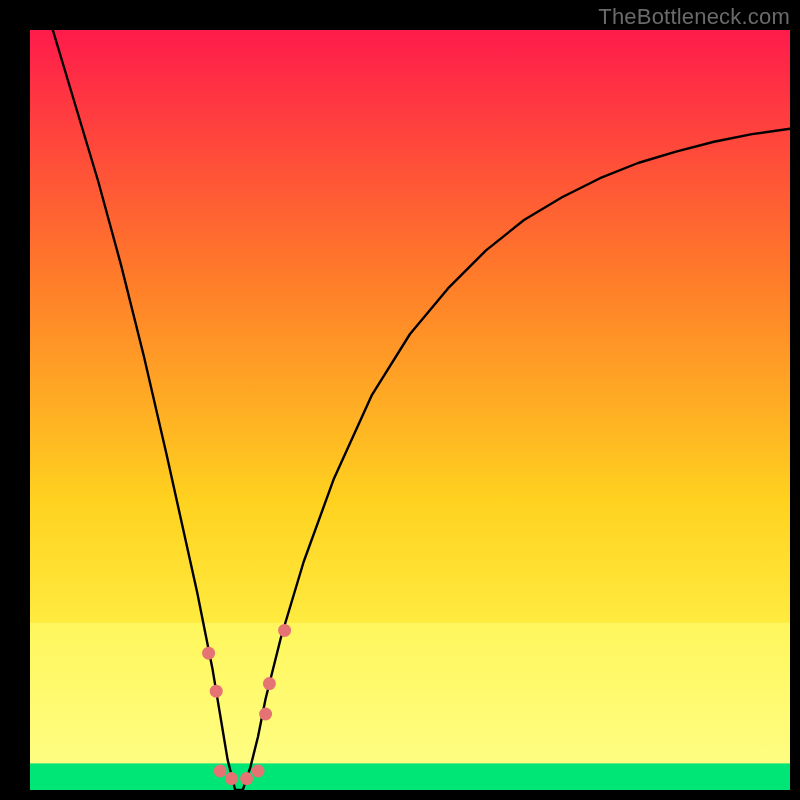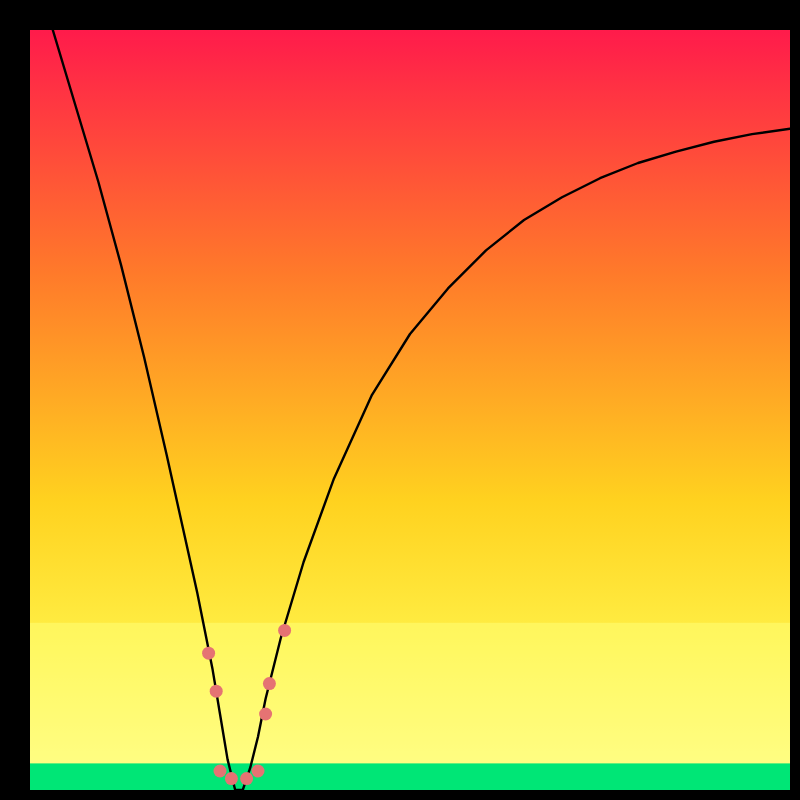--- a/index.html
+++ b/index.html
@@ -30,20 +30,21 @@
   svg {
     position: absolute;
     left: 0;
     top: 0;
   }
 </style>
 </head>
 <body>
 <div class="stage">
 
+  <div class="watermark">TheBottleneck.com</div>
 
   <svg id="chart-svg" width="800" height="800" viewBox="0 0 800 800">
       <defs>
         <linearGradient id="bg-grad" x1="0" y1="0" x2="0" y2="1">
           <stop offset="0%" stop-color="#ff1b4b"></stop>
           <stop offset="32%" stop-color="#ff7a2a"></stop>
           <stop offset="62%" stop-color="#ffd21f"></stop>
           <stop offset="80%" stop-color="#ffee44"></stop>
           <stop offset="100%" stop-color="#fffea0"></stop>
         </linearGradient>

